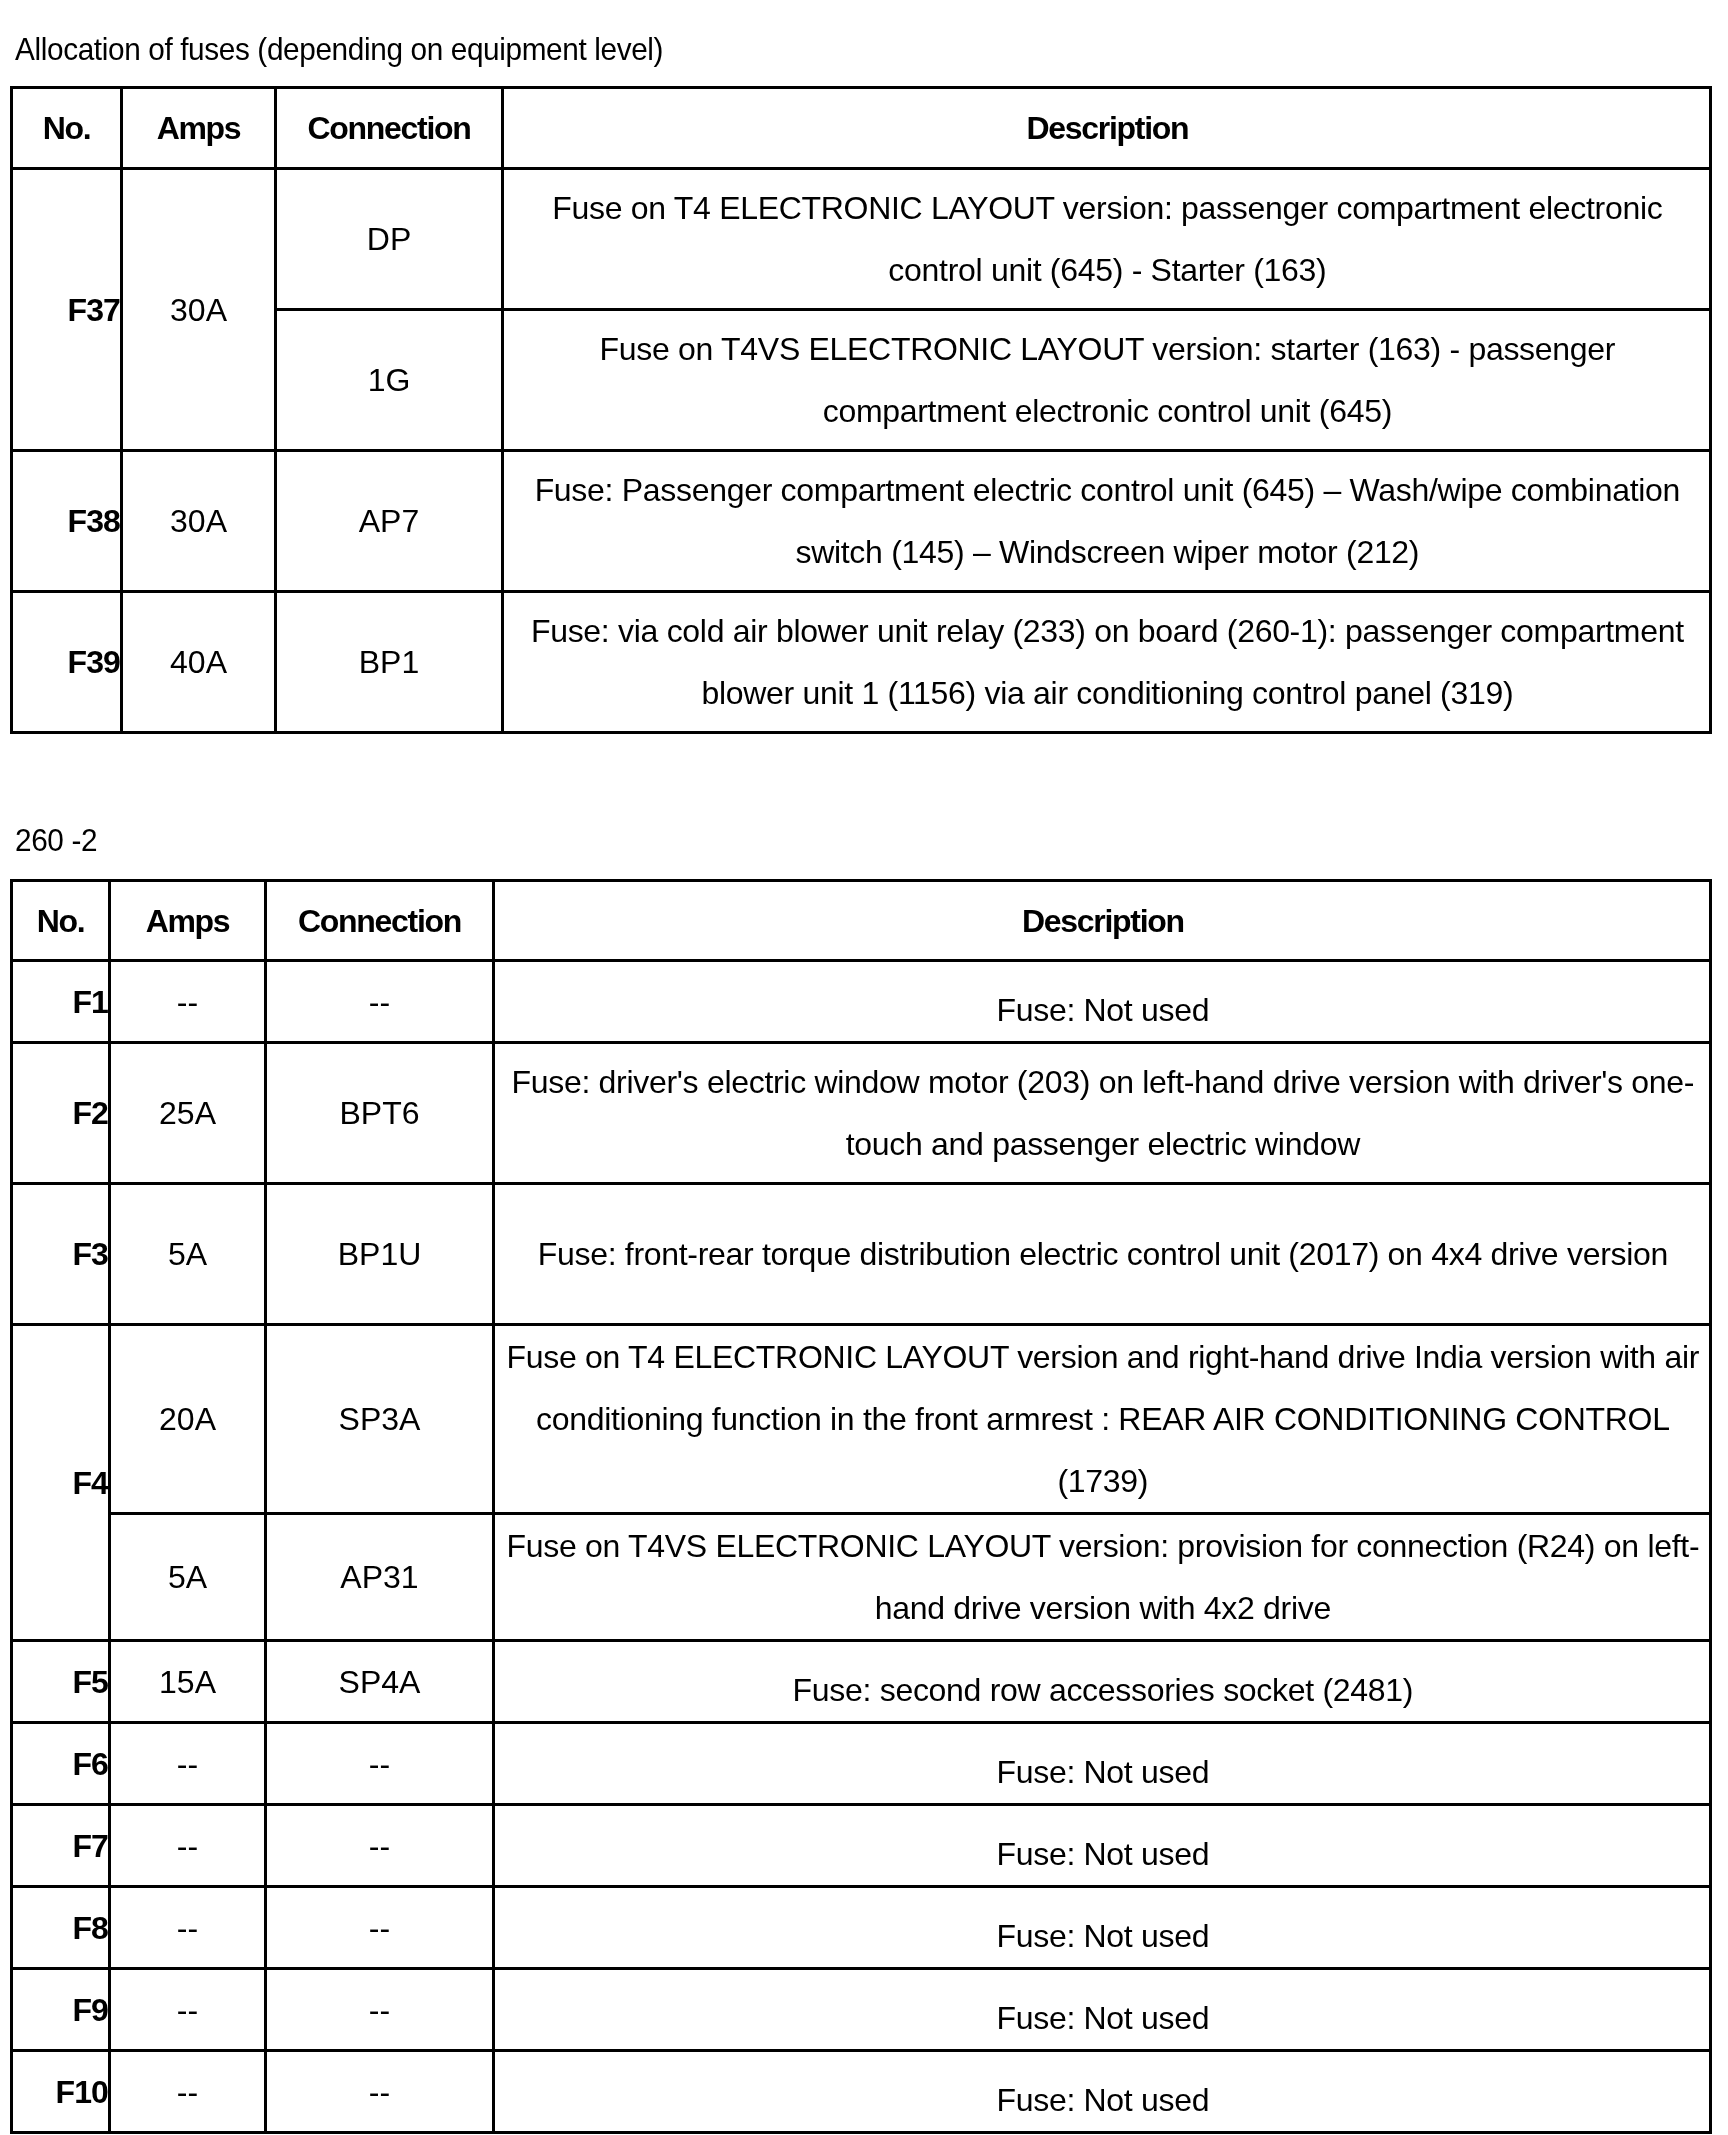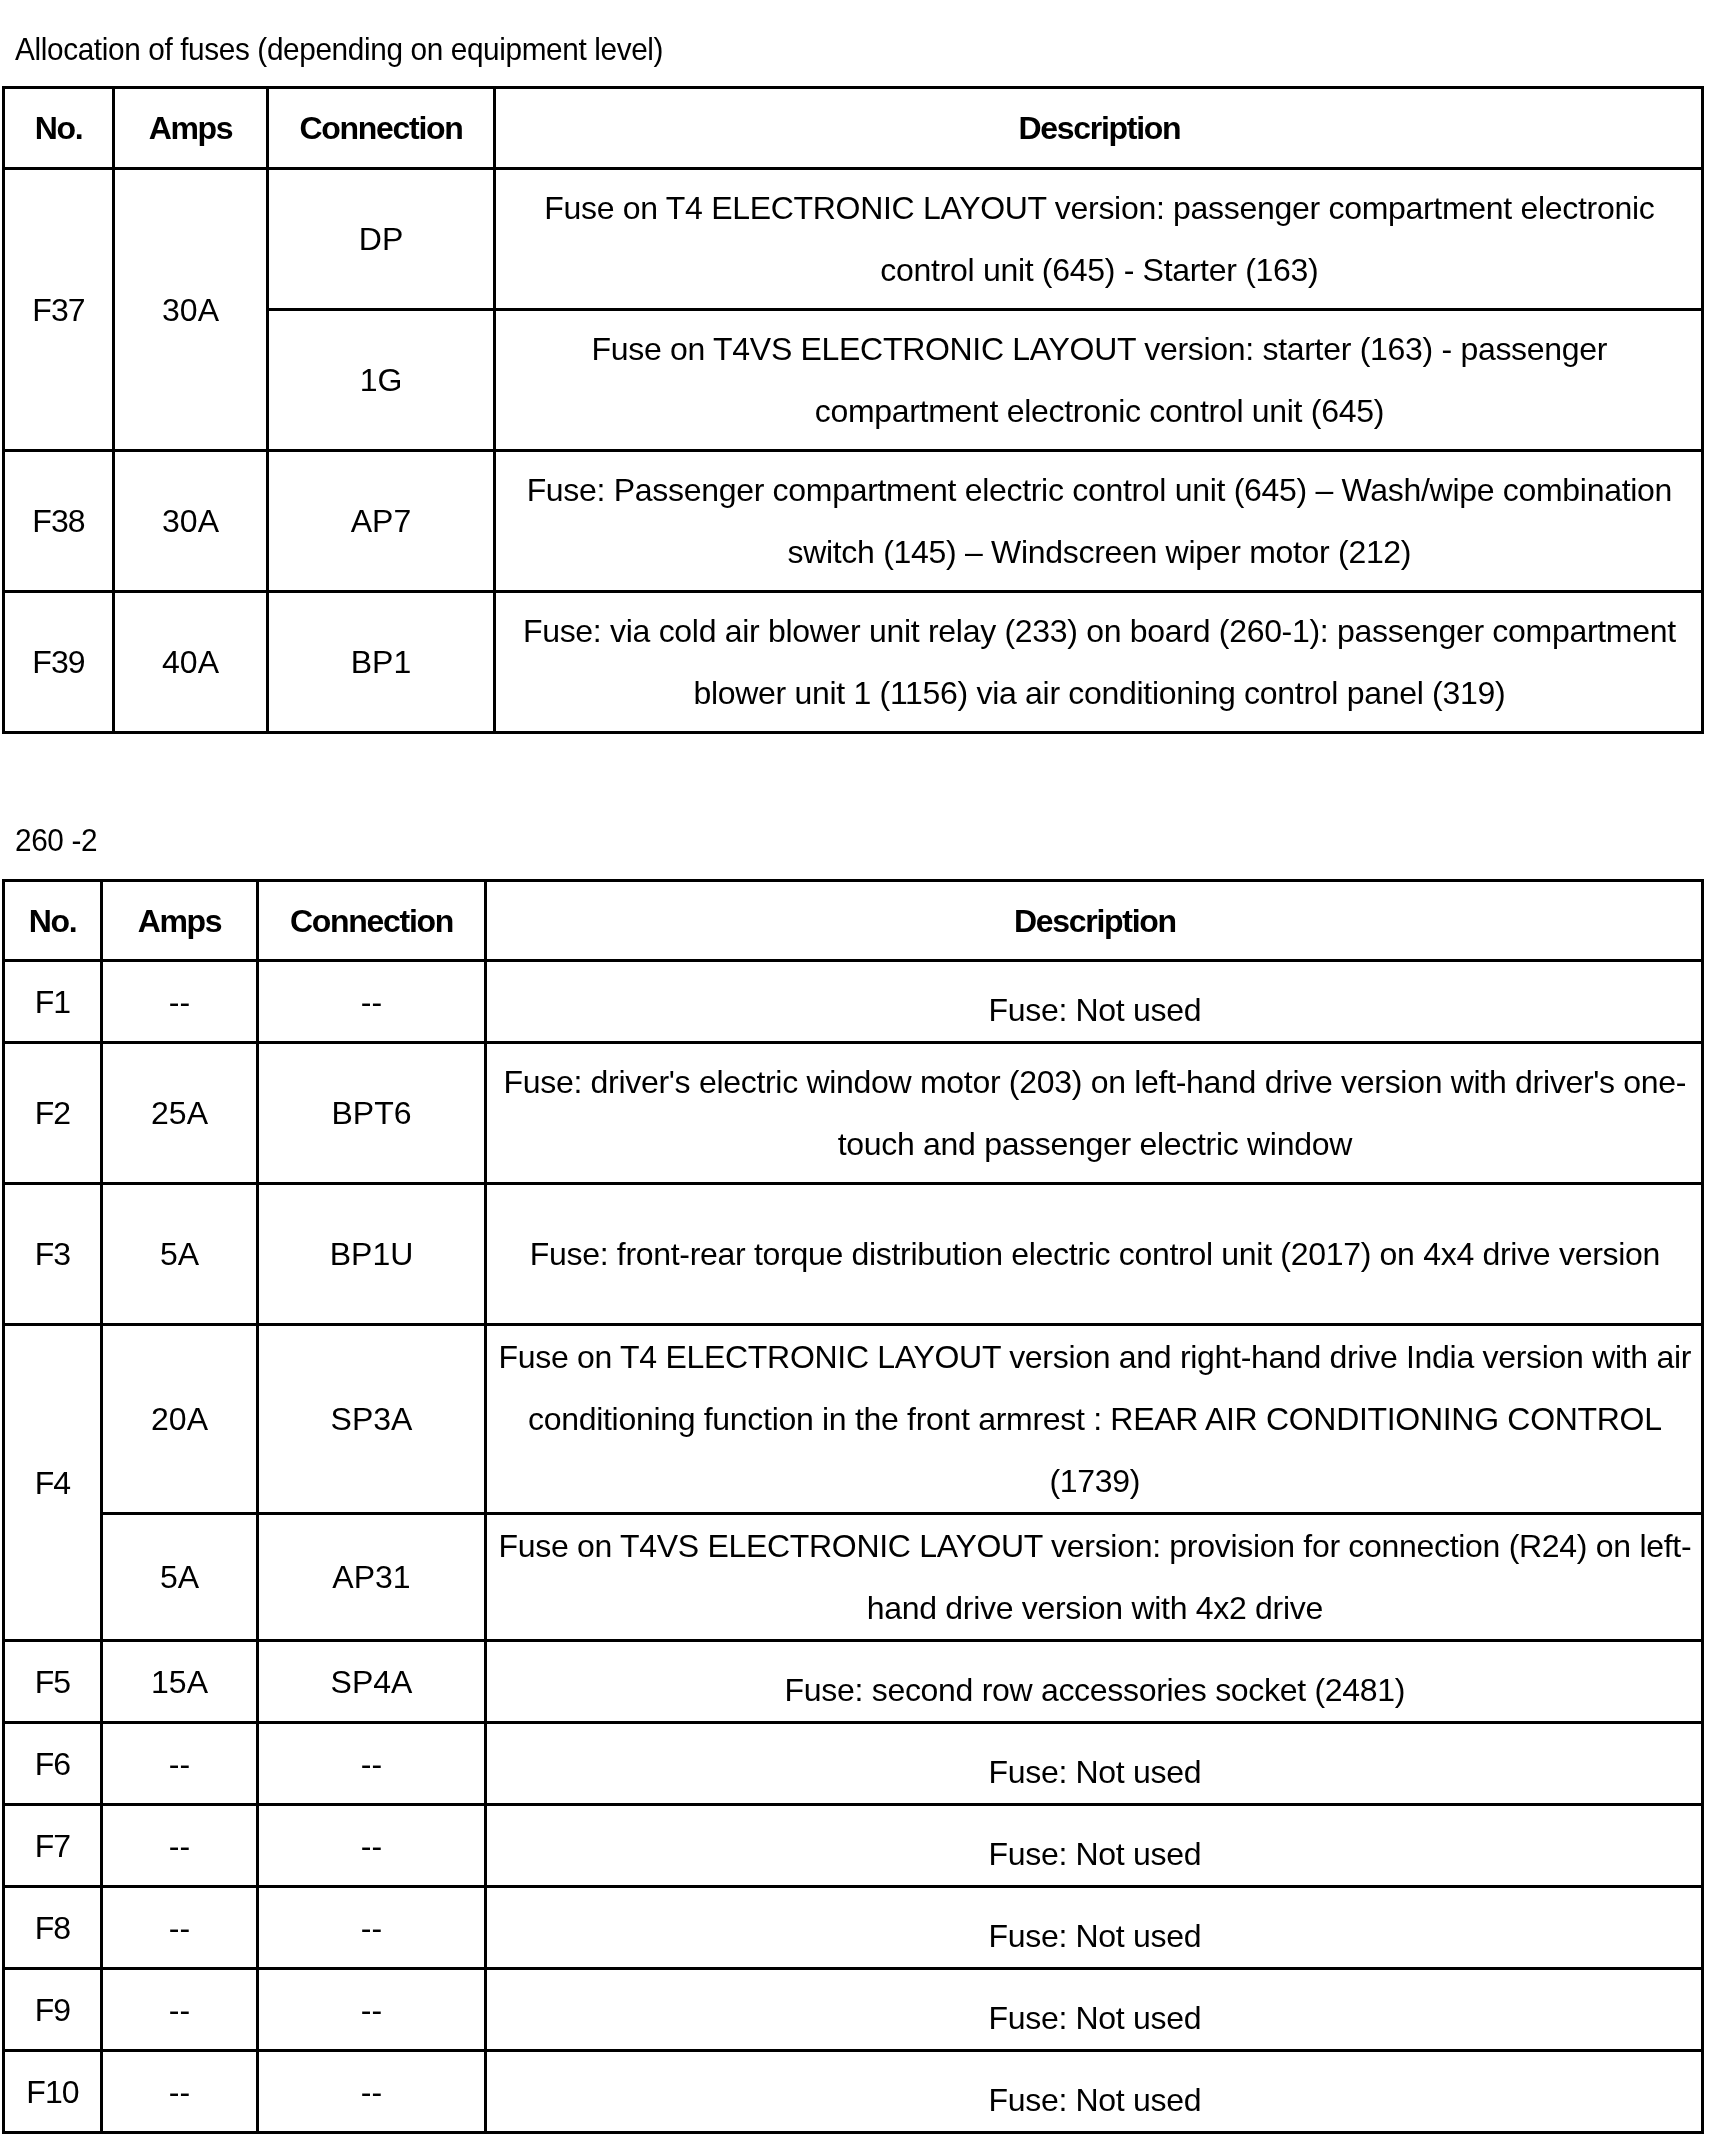--- a/index.html
+++ b/index.html
@@ -7,35 +7,35 @@
     width: 1728px; height: 2135px; position: relative; overflow: hidden;
     font-family: "Liberation Sans", sans-serif; color: #000;
   }
   .caption {
     position: absolute; left: 15.4px; font-size: 32px; line-height: 1;
     letter-spacing: -0.4px; transform: scaleX(0.93); transform-origin: left center;
   }
   #caption1 { top: 33px; }
   #caption2 { top: 824px; }
   table {
-    position: absolute; left: 2px; border-collapse: collapse;
+    position: absolute; left: 10px; border-collapse: collapse;
     table-layout: fixed;
   }
   #table1 { top: 86px; width: 1702px; }
   #table2 { top: 879px; width: 1702px; }
   td, th {
     border: 3.4px solid #000; padding: 0; vertical-align: middle;
     font-size: 32px; line-height: 62px;
   }
   th {
     font-weight: bold; letter-spacing: -1.3px;
   }
   th.desc, td.desc { text-align: center; padding-left: 10.3px; padding-right: 8.6px; }
   th.c, td.c { text-align: center; }
-  td.no { font-weight: normal; text-align: center; letter-spacing: -0.9px; }
+  td.no { font-weight: bold; text-align: right; letter-spacing: -0.9px; }
   td.desc .txt {
     display: block; letter-spacing: -0.3px; word-spacing: 0px;
   }
   #table1 tr.hdr { height: 81px; }
   #table2 tr.hdr { height: 80px; }
   tr.r1 { height: 80px; margin-top: 28px; }
   tr.r2 { height: 141px; }
   tr.r3 { height: 189px; }
   tr.r2b { height: 126px; }
   td.desc.top { vertical-align: top; padding-top: 17px; }

